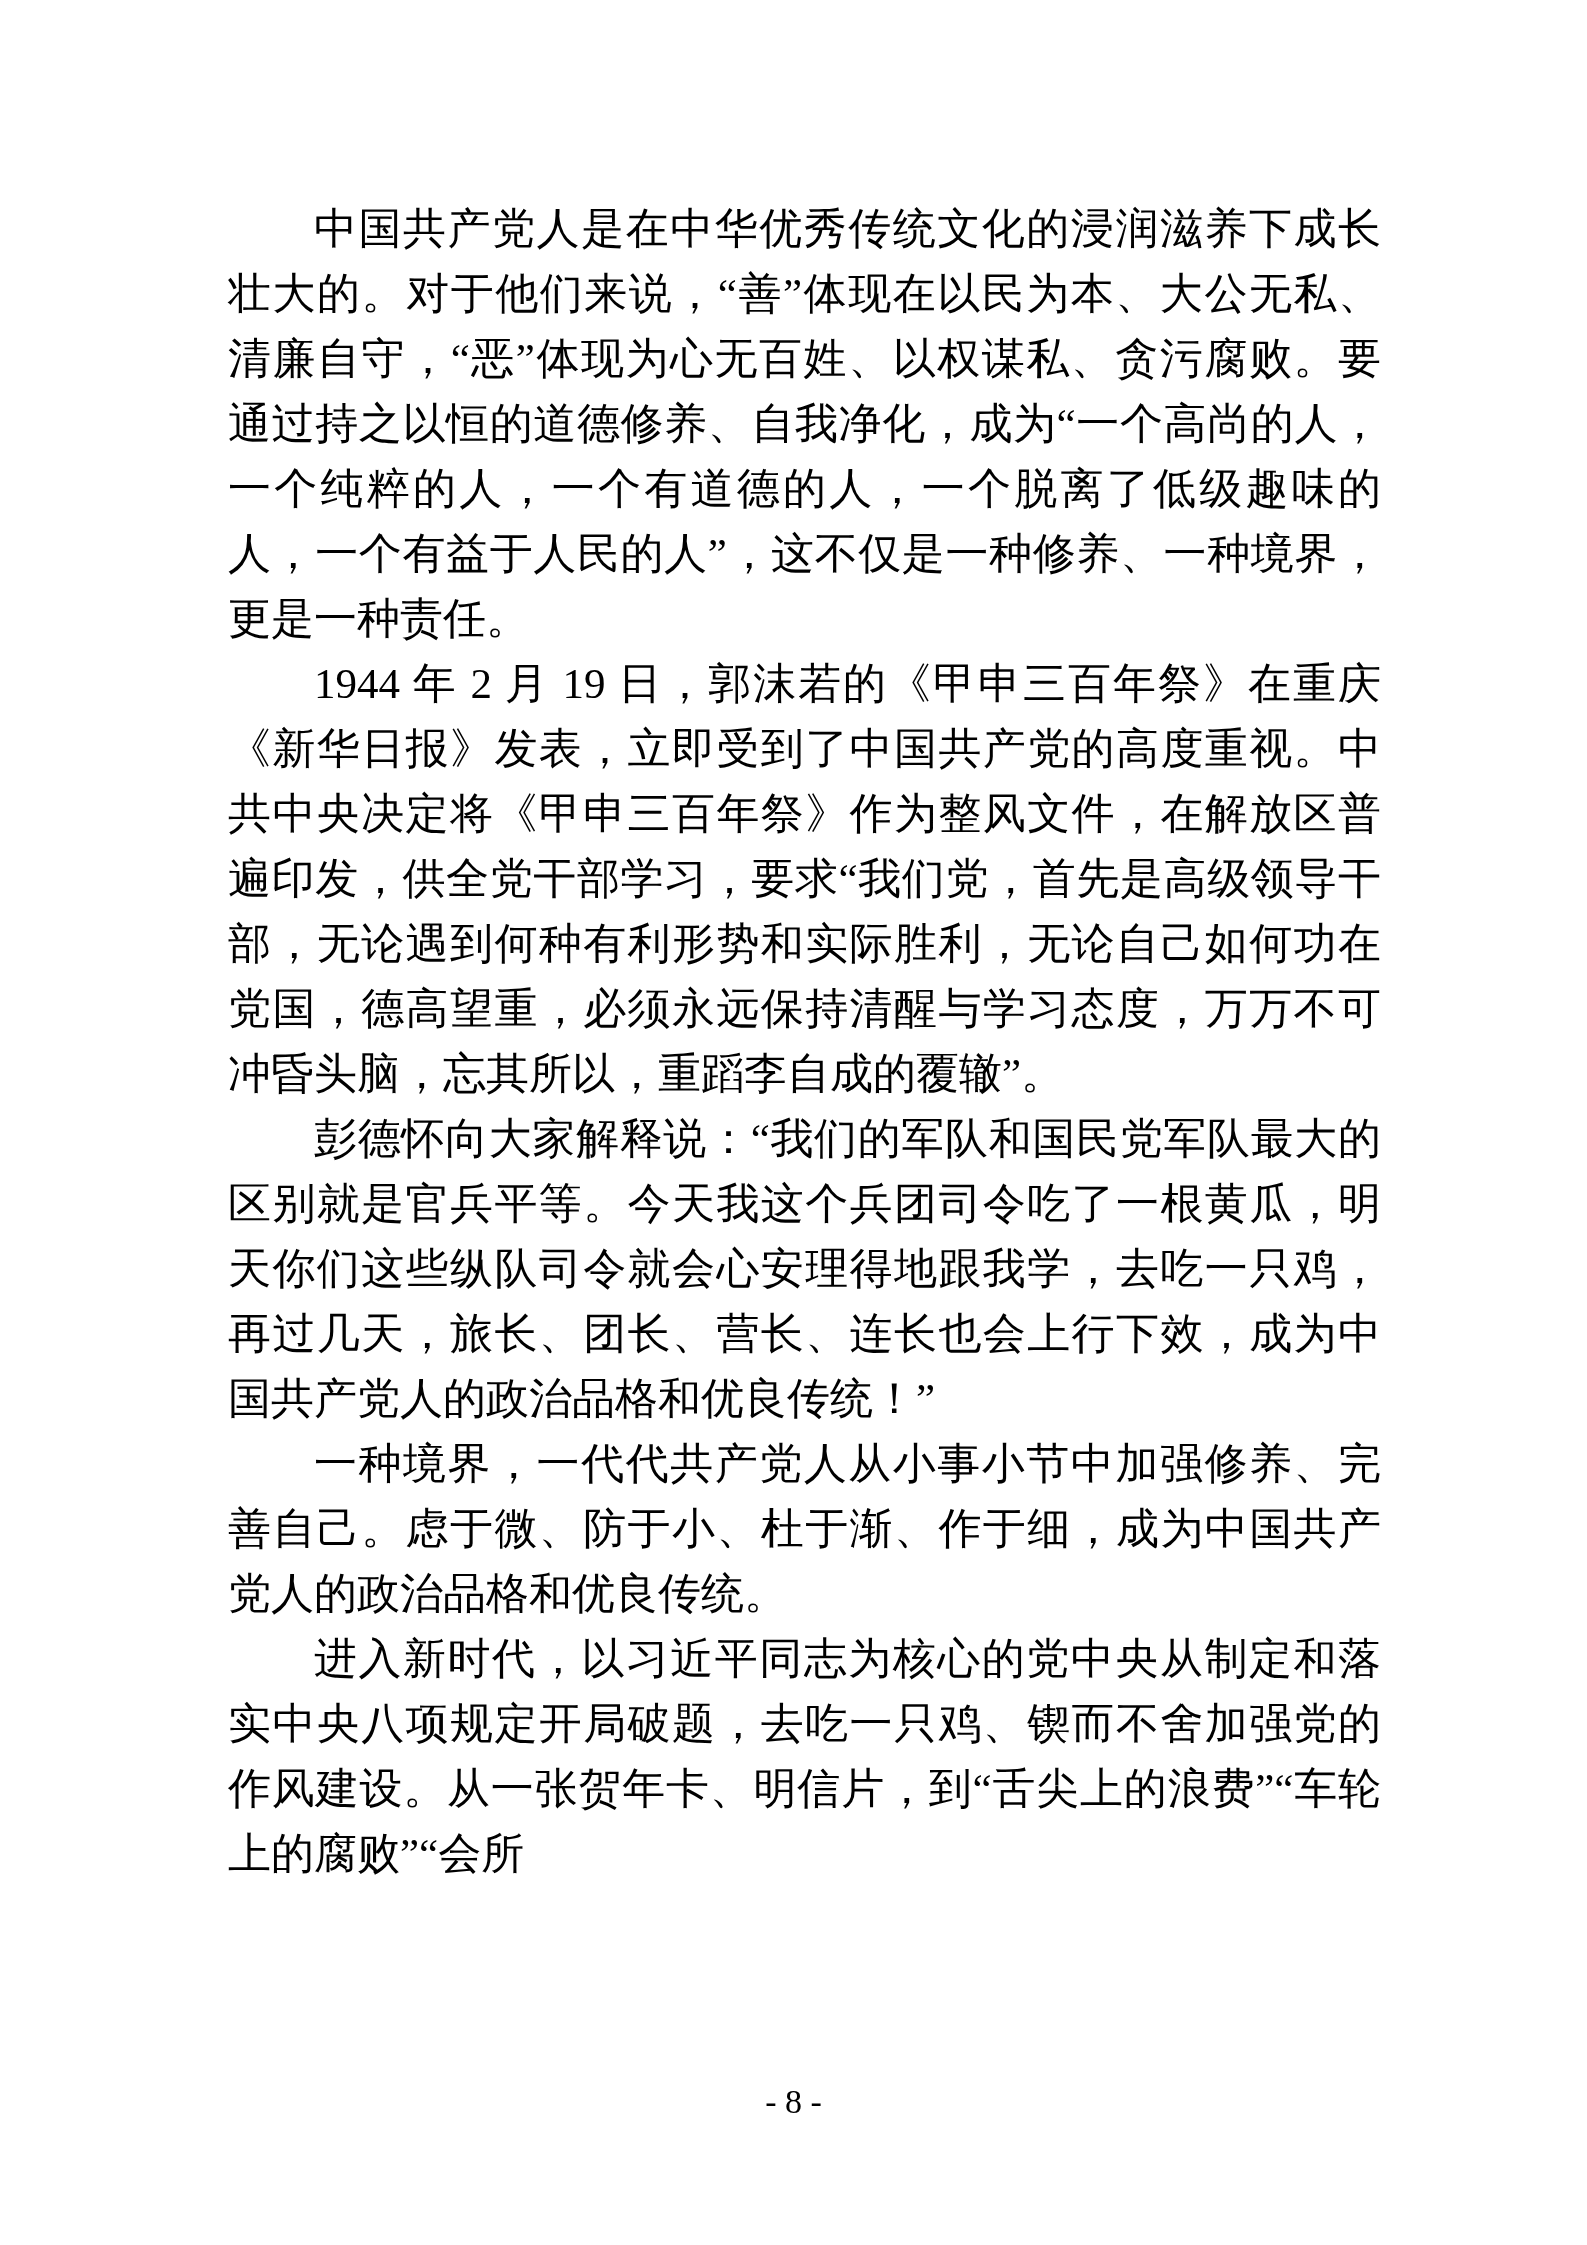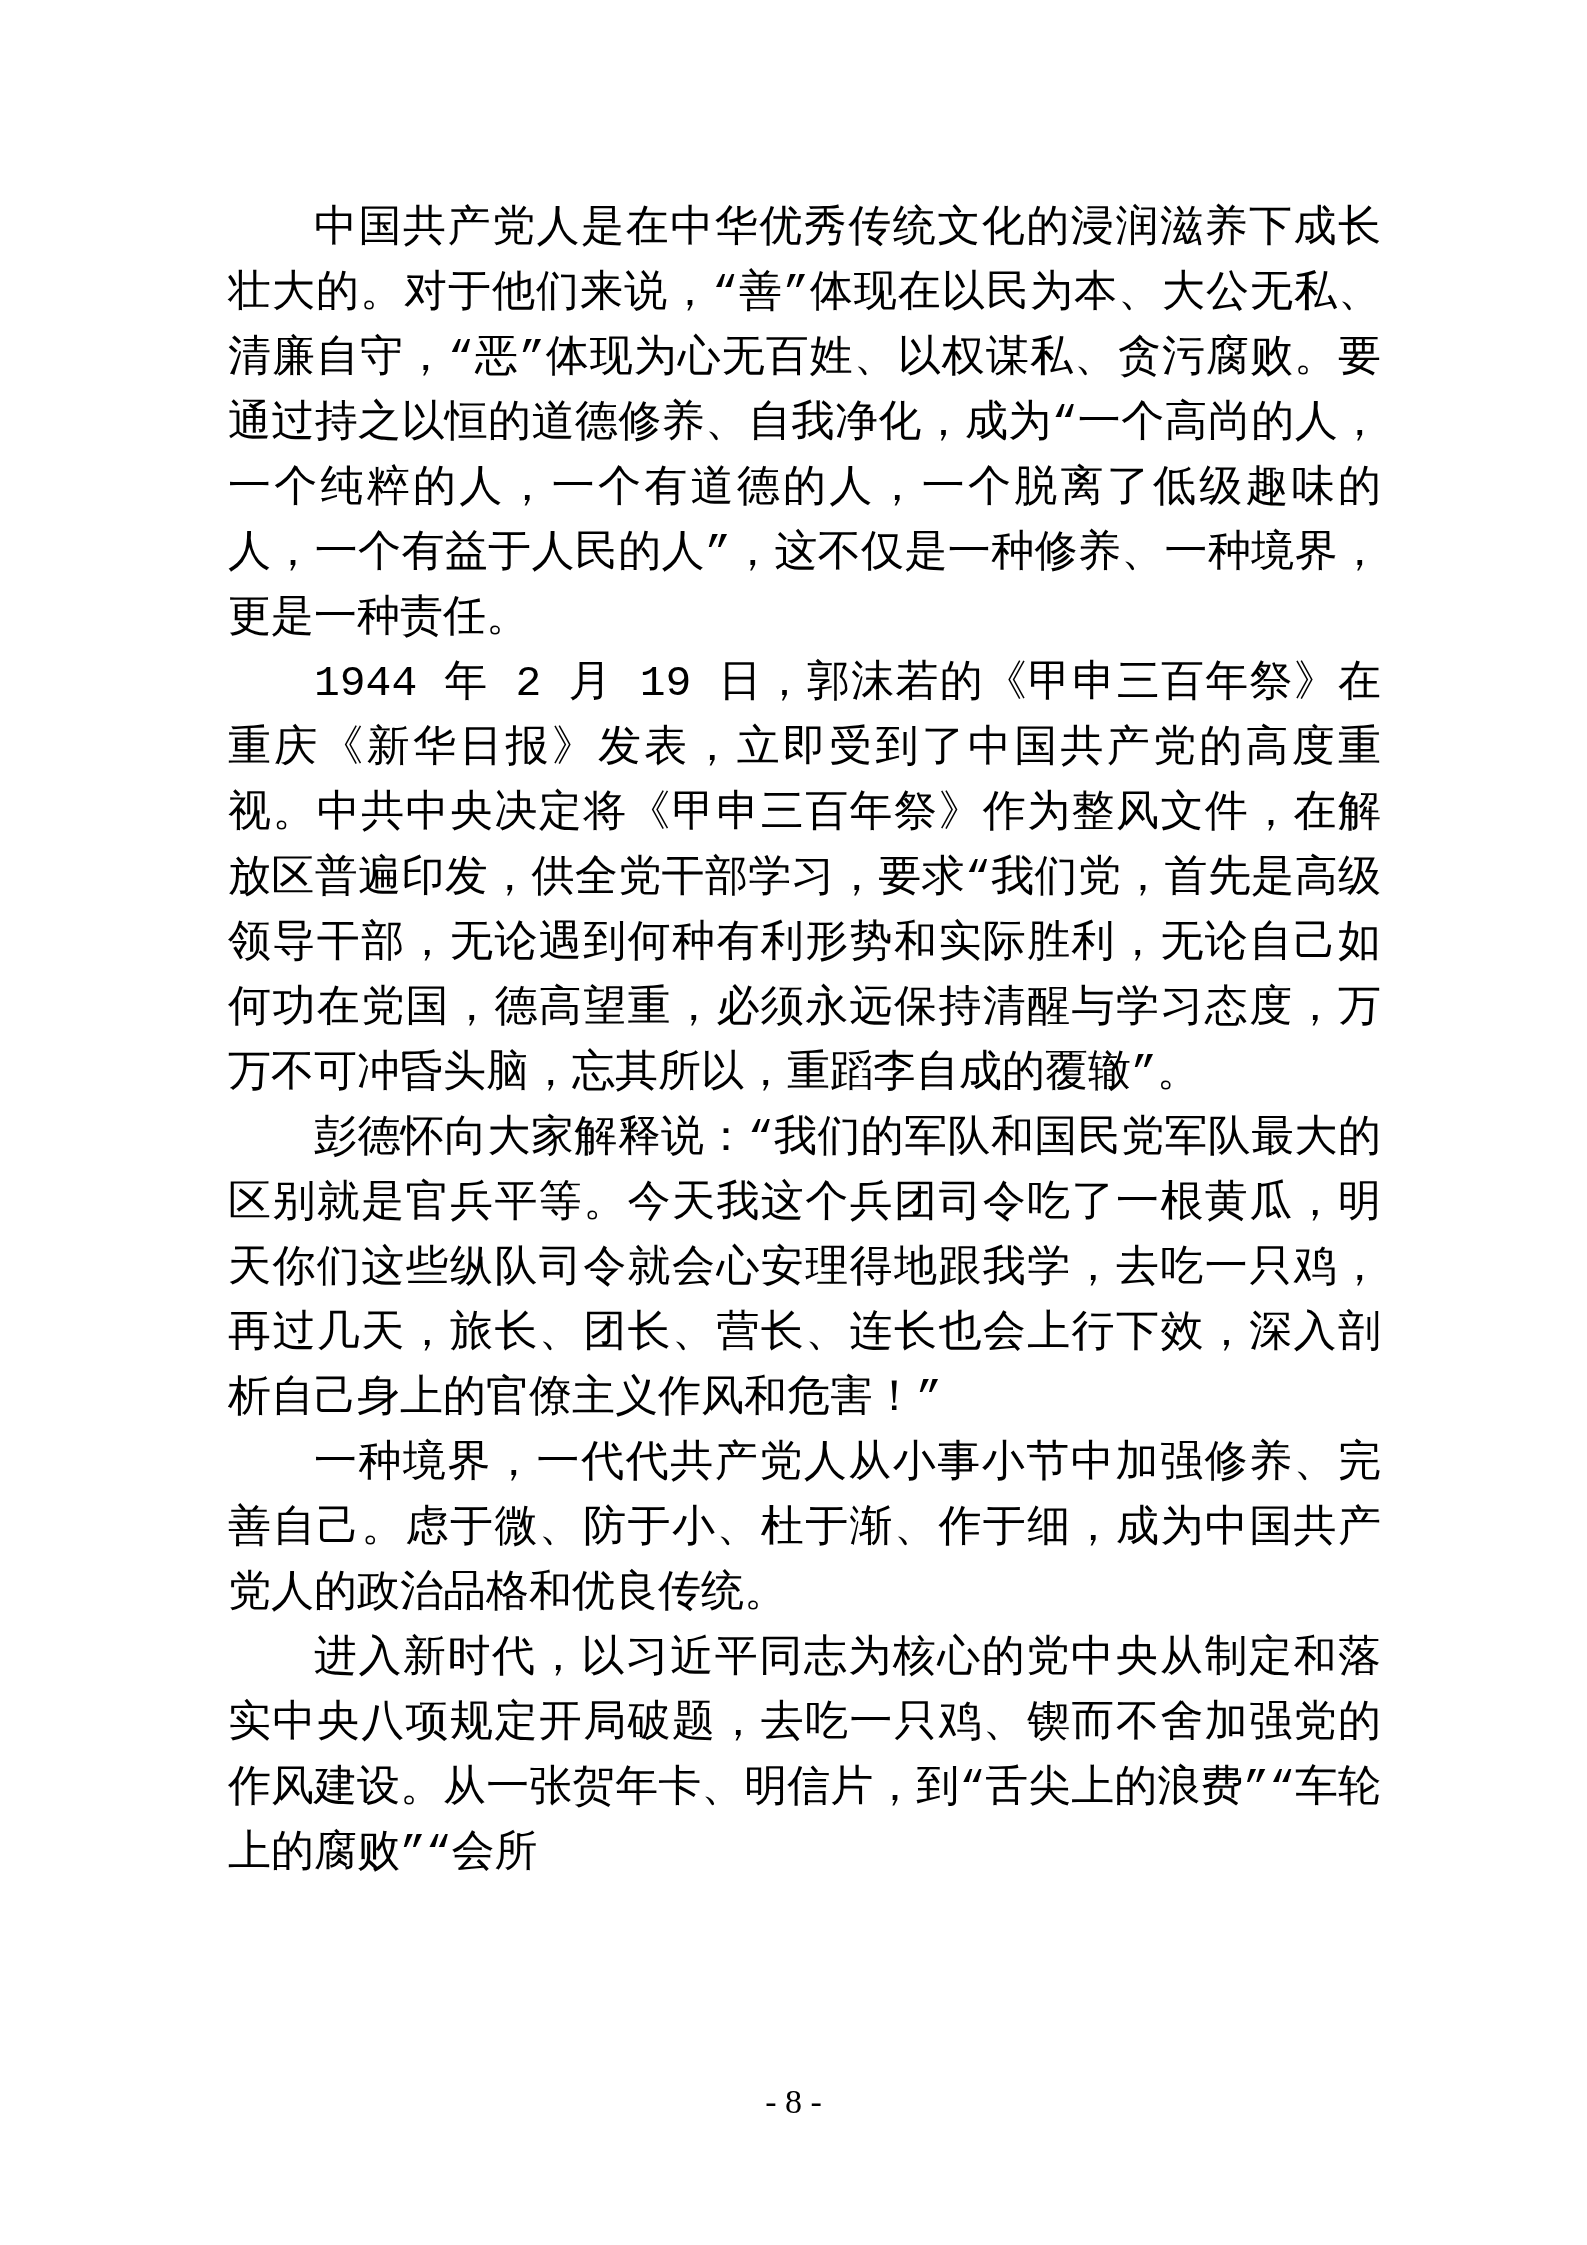--- a/index.html
+++ b/index.html
@@ -31,38 +31,37 @@
     font-size: 43px;
     line-height: 65px;
     text-align: justify;
     text-justify: inter-ideograph;
   }
   .content p {
     margin: 0;
     padding: 0;
     text-indent: 2em;
     word-break: break-all;
-    font-family: Liberation Mono, monospace;
   }
   .page-number {
     position: absolute;
     top: 2082px;
     left: 0;
     width: 1587px;
     text-align: center;
     font-size: 34px;
     line-height: 40px;
     color: #000000;
   }
 </style>
 </head>
 <body>
 
 <div class="page">
   <div class="content">
     <p>中国共产党人是在中华优秀传统文化的浸润滋养下成长壮大的。对于他们来说，“善”体现在以民为本、大公无私、清廉自守，“恶”体现为心无百姓、以权谋私、贪污腐败。要通过持之以恒的道德修养、自我净化，成为“一个高尚的人，一个纯粹的人，一个有道德的人，一个脱离了低级趣味的人，一个有益于人民的人”，这不仅是一种修养、一种境界，更是一种责任。</p>
     <p>1944 年 2 月 19 日，郭沫若的《甲申三百年祭》在重庆《新华日报》发表，立即受到了中国共产党的高度重视。中共中央决定将《甲申三百年祭》作为整风文件，在解放区普遍印发，供全党干部学习，要求“我们党，首先是高级领导干部，无论遇到何种有利形势和实际胜利，无论自己如何功在党国，德高望重，必须永远保持清醒与学习态度，万万不可冲昏头脑，忘其所以，重蹈李自成的覆辙”。</p>
-    <p>彭德怀向大家解释说：“我们的军队和国民党军队最大的区别就是官兵平等。今天我这个兵团司令吃了一根黄瓜，明天你们这些纵队司令就会心安理得地跟我学，去吃一只鸡，再过几天，旅长、团长、营长、连长也会上行下效，深入剖析自己身上的官僚主义作风和危害！”</p>
+    <p>彭德怀向大家解释说：“我们的军队和国民党军队最大的区别就是官兵平等。今天我这个兵团司令吃了一根黄瓜，明天你们这些纵队司令就会心安理得地跟我学，去吃一只鸡，再过几天，旅长、团长、营长、连长也会上行下效，成为中国共产党人的政治品格和优良传统！”</p>
     <p>一种境界，一代代共产党人从小事小节中加强修养、完善自己。虑于微、防于小、杜于渐、作于细，成为中国共产党人的政治品格和优良传统。</p>
     <p>进入新时代，以习近平同志为核心的党中央从制定和落实中央八项规定开局破题，去吃一只鸡、锲而不舍加强党的作风建设。从一张贺年卡、明信片，到“舌尖上的浪费”“车轮上的腐败”“会所</p>
   </div>
   <div class="page-number">- 8 -</div>
 </div>
 
 </body></html>

